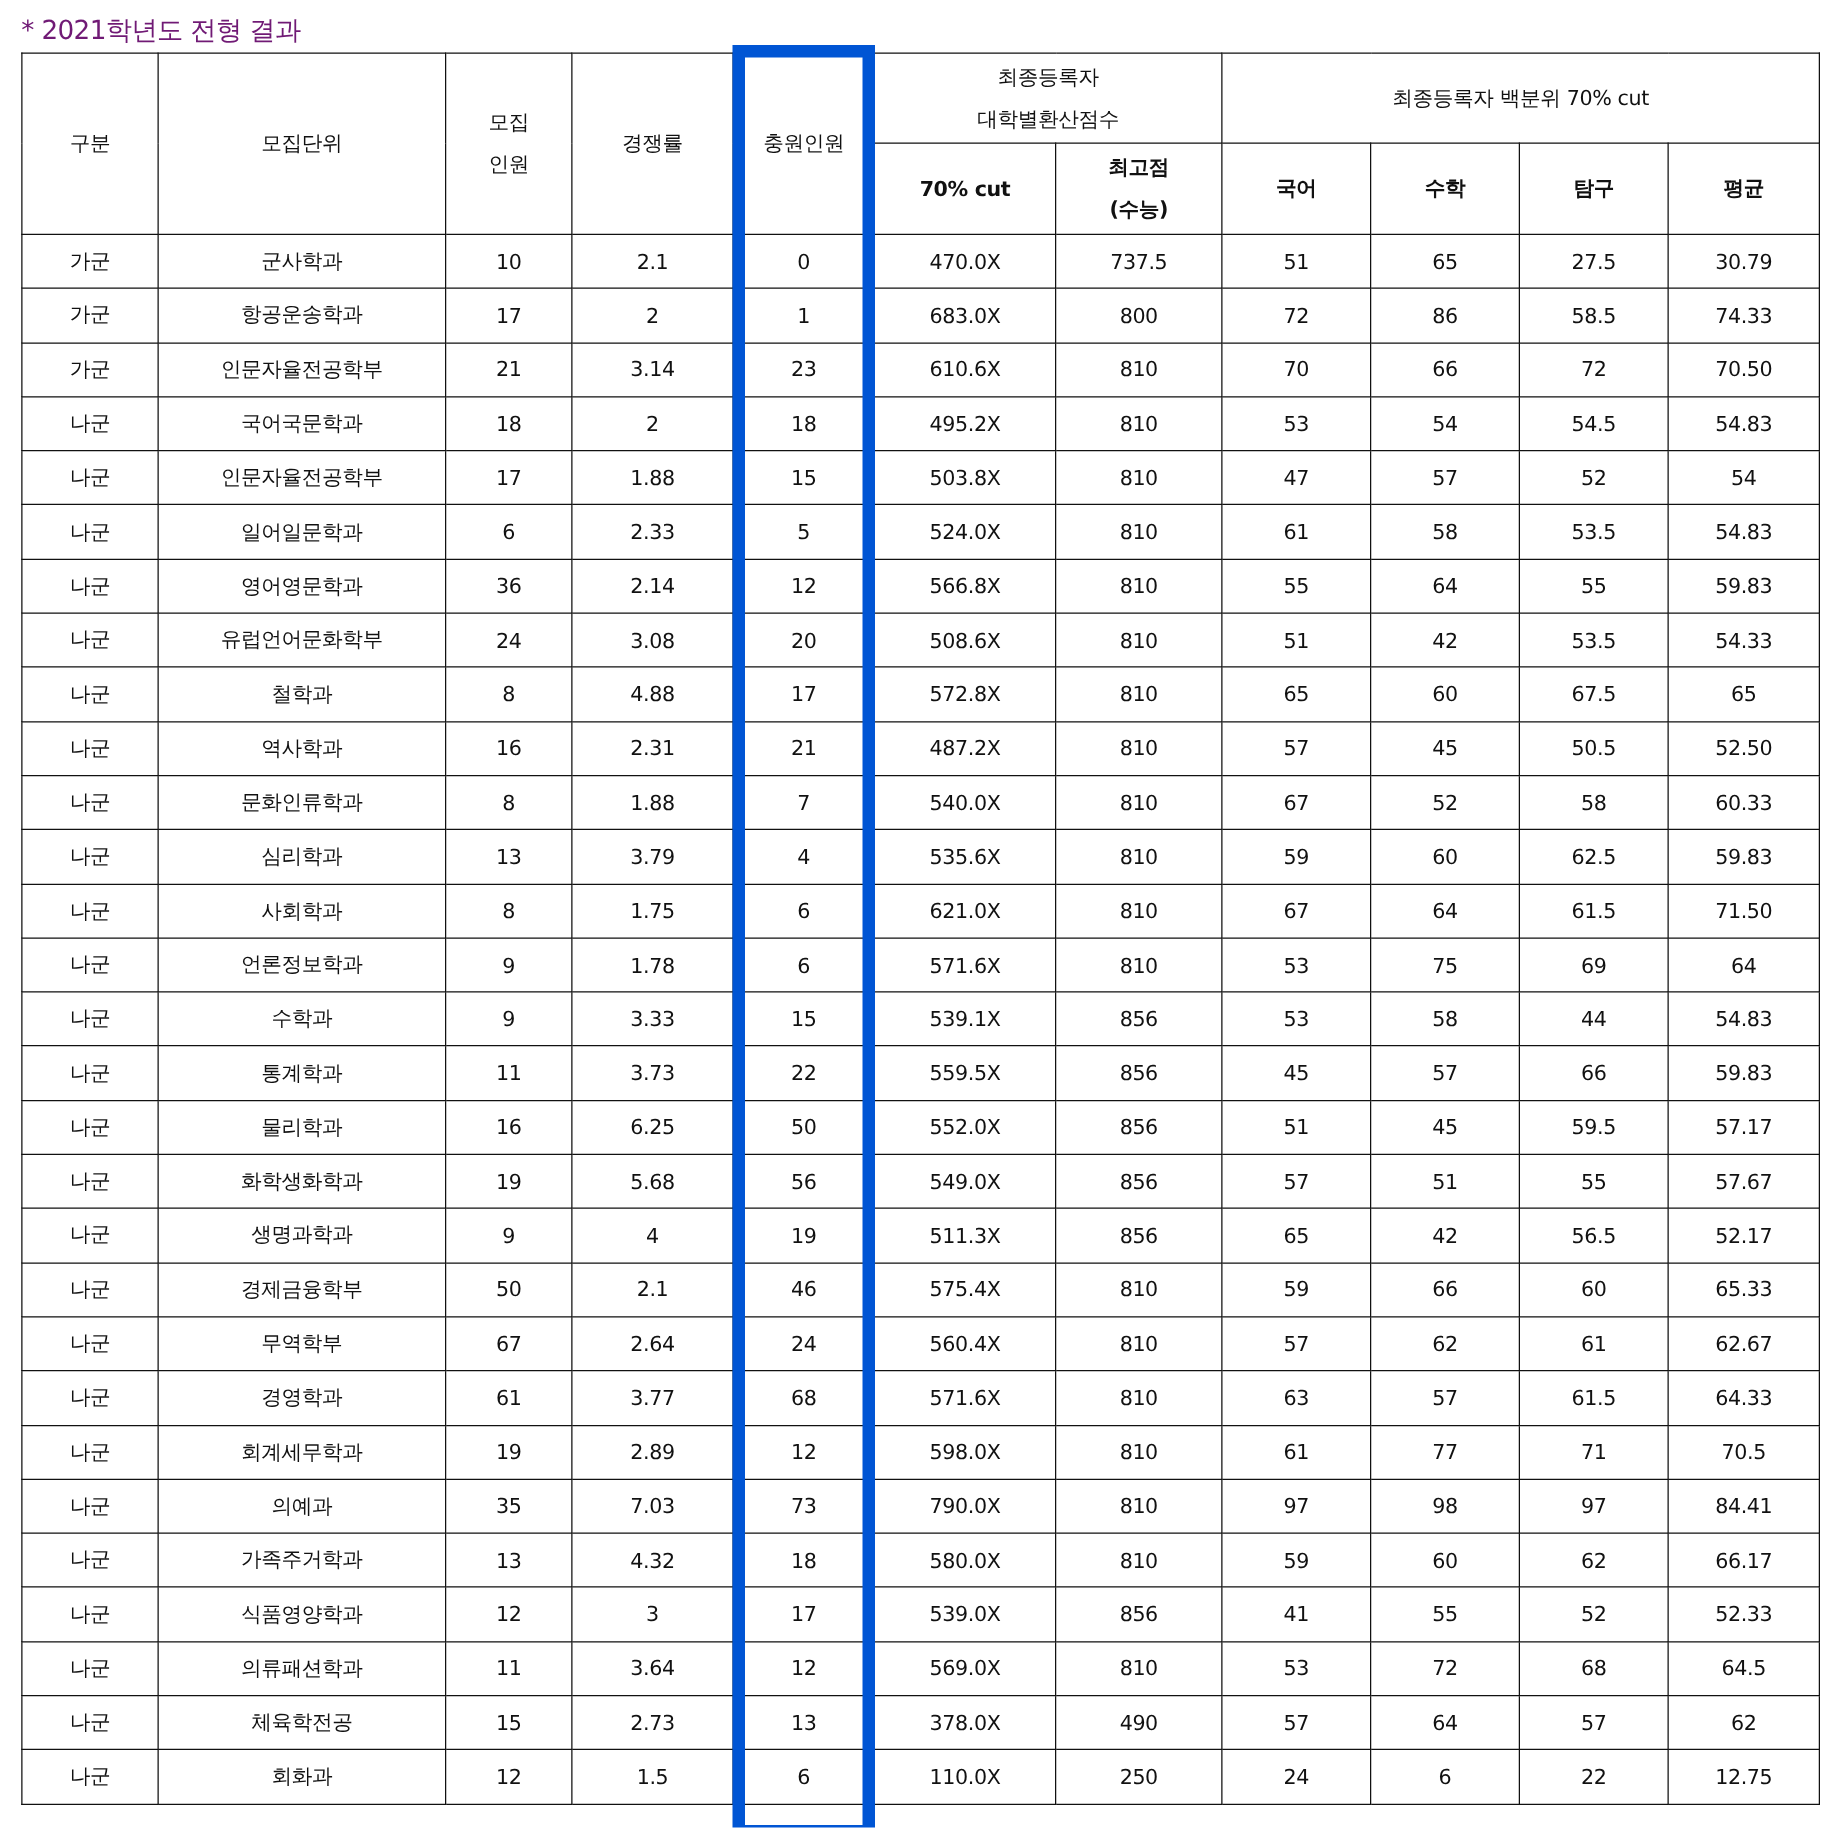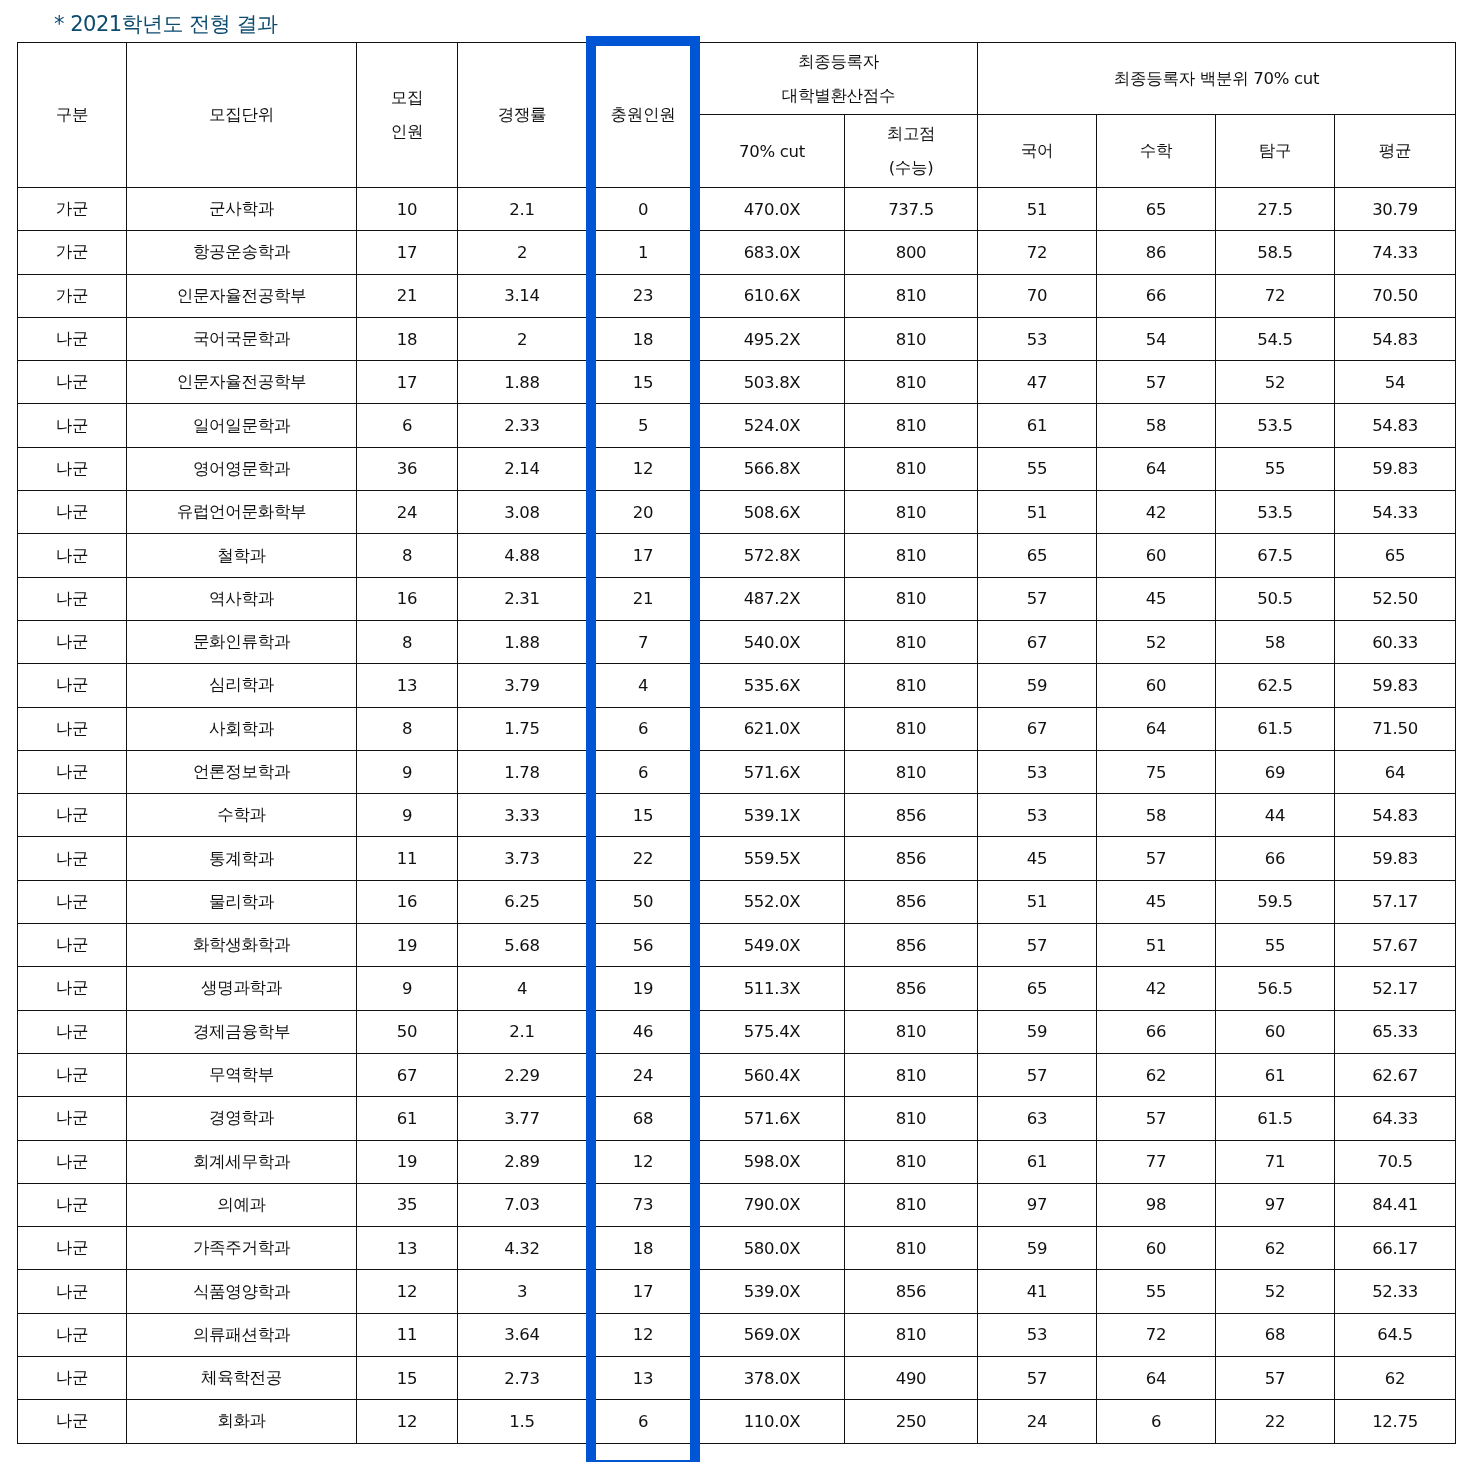--- a/index.html
+++ b/index.html
@@ -3,38 +3,38 @@
 <meta charset="utf-8">
 <style>
   html, body { margin: 0; padding: 0; background: #ffffff; }
   body {
     width: 1474px; height: 1462px; overflow: hidden; position: relative;
     font-family: "DejaVu Sans", "Liberation Sans", sans-serif;
     color: #111111;
   }
   .caption {
     position: absolute; left: 17px; top: 10px;
-    font-size: 21px; letter-spacing: -0.5px; color: #0c4a6e; margin-left: 37px;
+    font-size: 21px; letter-spacing: -0.5px; color: #701a75;
   }
   table.results {
     position: absolute; left: 17px; top: 42px;
     width: 1438px;
     border-collapse: collapse;
     table-layout: fixed;
     font-size: 16.5px;
   }
   table.results th, table.results td {
     border: 1.5px solid #111;
     text-align: center; vertical-align: middle;
     font-weight: normal;
     padding: 0;
     letter-spacing: -0.3px;
   }
   table.results thead tr.h1 th { height: 71px; }
-  table.results thead tr.h2 th { height: 72px; }
+  table.results thead tr.h2 th { height: 72px; font-weight: bold; }
   table.results th .l { display: block; line-height: 34px; }
   table.results tbody td { height: 42.3px; }
   .highlight-box {
     position: absolute;
     left: 586px; top: 36px;
     width: 94px; height: 1414px;
     border: 10px solid #0055d4;
     pointer-events: none;
   }
 </style>
@@ -343,21 +343,21 @@
         <td>810</td>
         <td>59</td>
         <td>66</td>
         <td>60</td>
         <td>65.33</td>
       </tr>
       <tr>
         <td>나군</td>
         <td>무역학부</td>
         <td>67</td>
-        <td>2.29</td>
+        <td>2.64</td>
         <td>24</td>
         <td>560.4X</td>
         <td>810</td>
         <td>57</td>
         <td>62</td>
         <td>61</td>
         <td>62.67</td>
       </tr>
       <tr>
         <td>나군</td>

